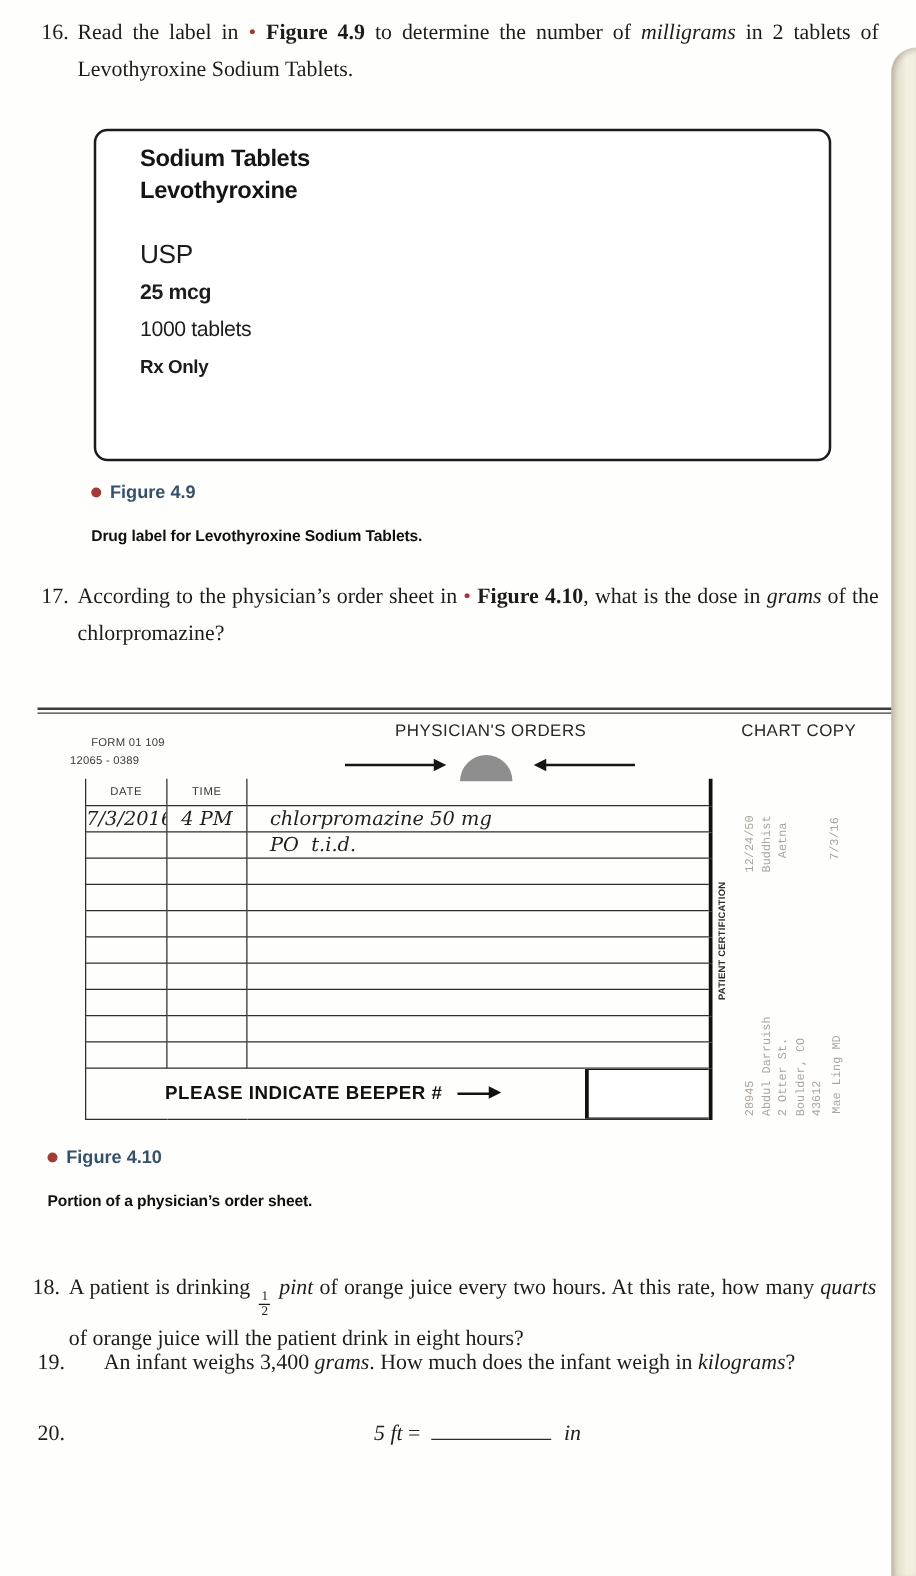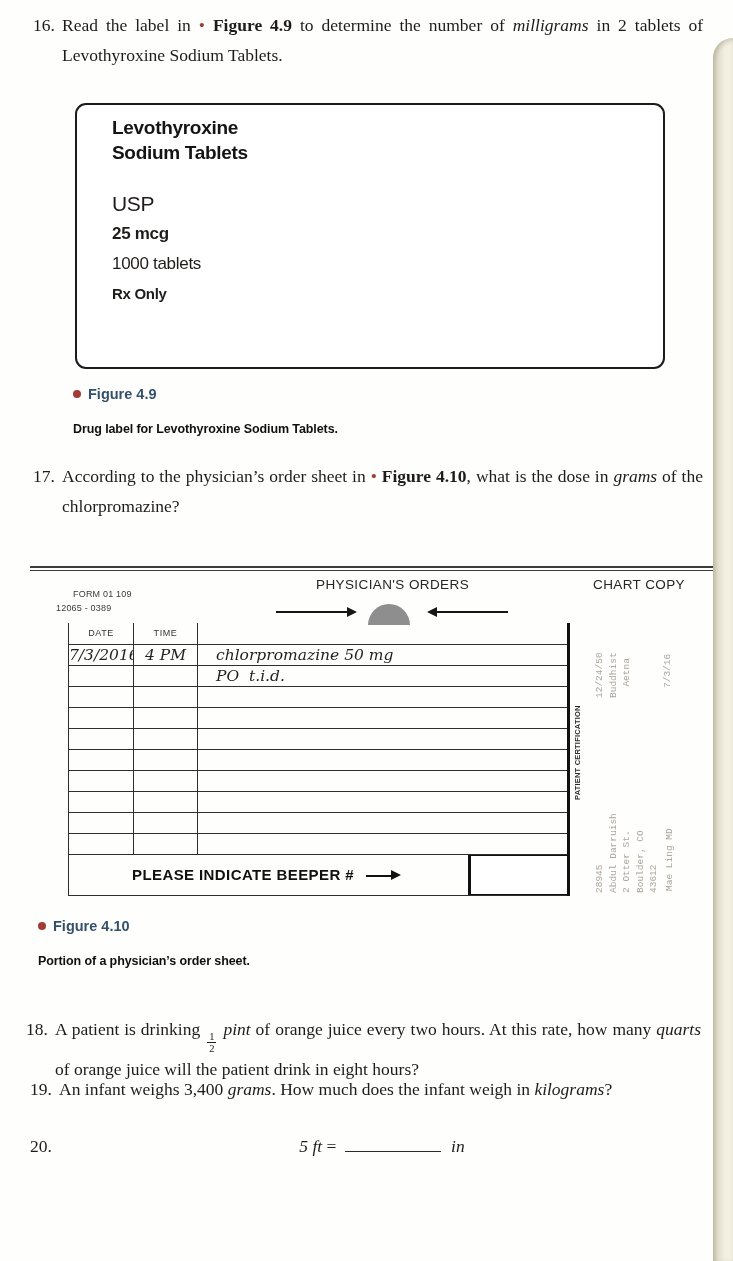--- a/index.html
+++ b/index.html
@@ -97,22 +97,22 @@
 
   <div class="page-edge"></div>
 
   <div class="q" style="left:33px; top:10px; width:670px;">
     <span class="qnum">16.</span>
     <div class="qtext"><span>Read the label in </span><span class="seg-bullet">•</span><span> </span><span class="seg-bold">Figure 4.9</span><span> to determine the number of </span><span class="seg-i">milligrams</span><span> in 2 tablets of Levothyroxine Sodium Tablets.</span></div>
   </div>
 
   <div class="dlabel">
     <div class="dlabel-inner">
+      <div class="dl-name">Sodium Tablets</div>
       <div class="dl-name">Levothyroxine</div>
-      <div class="dl-name">Sodium Tablets</div>
       <div class="dl-usp">USP</div>
       <div class="dl-line dl-bold">25 mcg</div>
       <div class="dl-line">1000 tablets</div>
       <div class="dl-rx">Rx Only</div>
     </div>
   </div>
 
   <div class="figcap" style="left:73px; top:386px;">
     <div class="figcap-title">
       <span class="cap-bullet"></span>
@@ -234,21 +234,21 @@
   </div>
 
   <div class="q" style="left:26px; top:1014px; width:675px;justify-content:center;">
     <span class="qnum">18.</span>
     <div class="qtext"><span>A patient is drinking </span><span class="frac">
           <span class="fn">1</span>
           <span class="fd">2</span>
         </span><span> </span><span class="seg-i">pint</span><span> of orange juice every two hours. At this rate, how many </span><span class="seg-i">quarts</span><span> of orange juice will the patient drink in eight hours?</span></div>
   </div>
 
-  <div class="q" style="left:30px; top:1074px; width:675px;">
+  <div class="q" style="left:30px; top:1074px; width:675px;gap:24px;">
     <span class="qnum">19.</span>
     <div class="qtext"><span>An infant weighs 3,400 </span><span class="seg-i">grams</span><span>. How much does the infant weigh in </span><span class="seg-i">kilograms</span><span>?</span></div>
   </div>
 
   <div class="q" style="left:30px; top:1131px; width:675px;">
     <span class="qnum">20.</span>
     <div class="qtext" style="text-align:center;"><span class="seg-i">5 ft</span><span> = </span><span class="blank"></span><span> </span><span class="seg-i">in</span></div>
   </div>
 
 </div>

